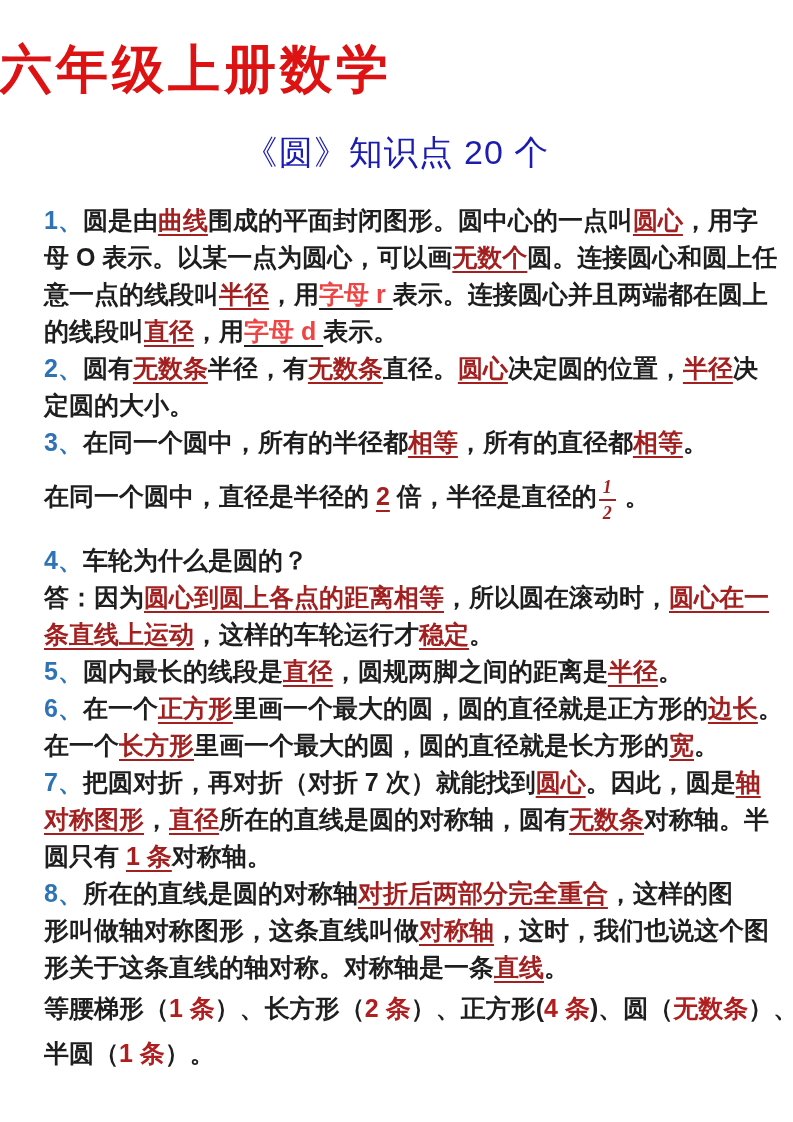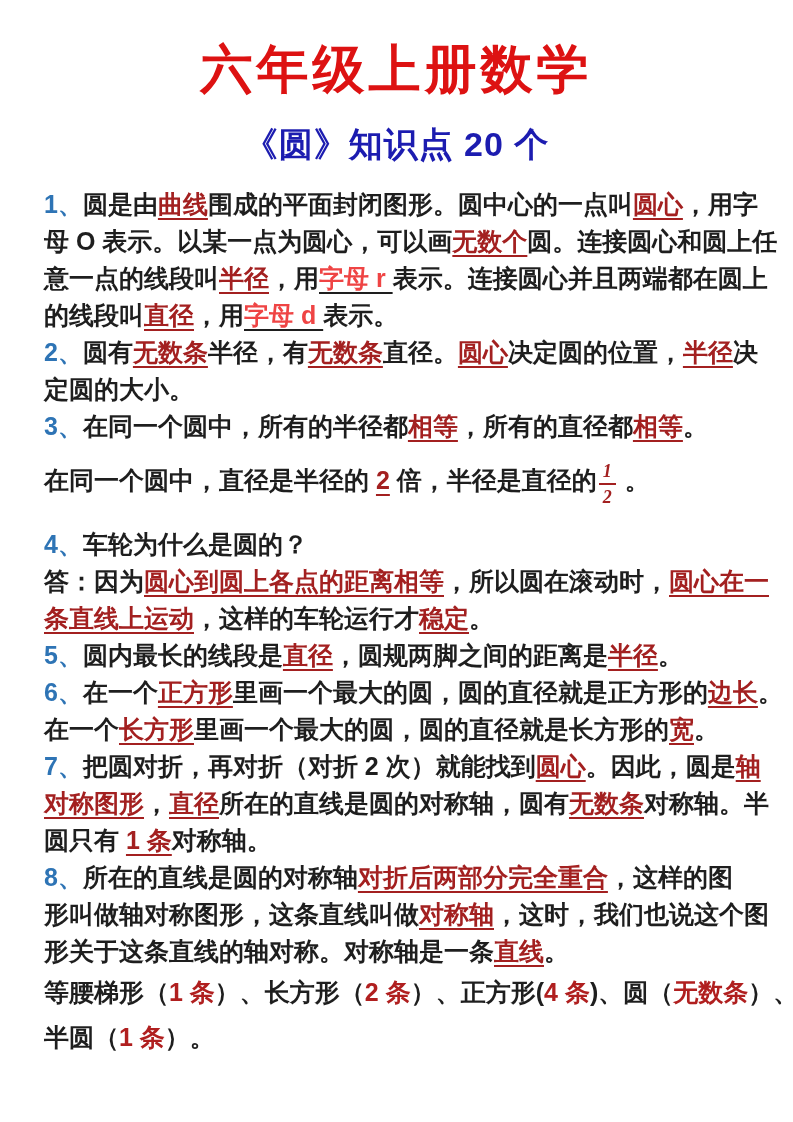--- a/index.html
+++ b/index.html
@@ -10,35 +10,34 @@
   .page {
     position: relative;
     width: 793px;
     height: 1122px;
     background: #ffffff;
     overflow: hidden;
   }
   .title {
     margin: 0;
     padding-top: 40px;
-    text-align: center;
     font-size: 52px;
     line-height: 60px;
     font-weight: 800;
     color: #dd1212;
     letter-spacing: 4px;
     font-family: "Liberation Serif", serif;
   }
   .subtitle {
-    margin: 8px;
+    margin: 16px;
     padding-top: 16px;
     text-align: center;
     font-size: 34px;
     line-height: 40px;
-    font-weight: 700;
+    font-weight: 400;
     color: #1c1cb0;
     letter-spacing: 1px;
   }
   .content {
     padding: 14px 28px 0 44px;
     color: #1e1e1e;
     font-weight: bold;
   }
   .line {
     font-size: 25px;
@@ -99,21 +98,21 @@
       <div class="line" data-name="line-5"><span class="seg-num" data-name="item-number">2、</span><span class="seg-n" data-name="text-segment">圆有</span><span class="seg-ru" data-name="text-segment">无数条</span><span class="seg-n" data-name="text-segment">半径，有</span><span class="seg-ru" data-name="text-segment">无数条</span><span class="seg-n" data-name="text-segment">直径。</span><span class="seg-ru" data-name="text-segment">圆心</span><span class="seg-n" data-name="text-segment">决定圆的位置，</span><span class="seg-ru" data-name="text-segment">半径</span><span class="seg-n" data-name="text-segment">决</span></div>
       <div class="line" data-name="line-6"><span class="seg-n" data-name="text-segment">定圆的大小。</span></div>
       <div class="line" data-name="line-7"><span class="seg-num" data-name="item-number">3、</span><span class="seg-n" data-name="text-segment">在同一个圆中，所有的半径都</span><span class="seg-ru" data-name="text-segment">相等</span><span class="seg-n" data-name="text-segment">，所有的直径都</span><span class="seg-ru" data-name="text-segment">相等</span><span class="seg-n" data-name="text-segment">。</span></div>
       <div class="line" data-name="line-8"><span class="seg-n" data-name="text-segment">在同一个圆中，直径是半径的 </span><span class="seg-ru" data-name="text-segment">2</span><span class="seg-n" data-name="text-segment"> 倍，半径是直径的</span><span class="frac" data-name="fraction-one-half"><span class="fnum" data-name="fraction-numerator">1</span><span class="fden" data-name="fraction-denominator">2</span></span><span class="seg-n" data-name="text-segment"> 。</span></div>
       <div class="line" data-name="line-9"><span class="seg-num" data-name="item-number">4、</span><span class="seg-n" data-name="text-segment">车轮为什么是圆的？</span></div>
       <div class="line" data-name="line-10"><span class="seg-n" data-name="text-segment">答：因为</span><span class="seg-ru" data-name="text-segment">圆心到圆上各点的距离相等</span><span class="seg-n" data-name="text-segment">，所以圆在滚动时，</span><span class="seg-ru" data-name="text-segment">圆心在一</span></div>
       <div class="line" data-name="line-11"><span class="seg-ru" data-name="text-segment">条直线上运动</span><span class="seg-n" data-name="text-segment">，这样的车轮运行才</span><span class="seg-ru" data-name="text-segment">稳定</span><span class="seg-n" data-name="text-segment">。</span></div>
       <div class="line" data-name="line-12"><span class="seg-num" data-name="item-number">5、</span><span class="seg-n" data-name="text-segment">圆内最长的线段是</span><span class="seg-ru" data-name="text-segment">直径</span><span class="seg-n" data-name="text-segment">，圆规两脚之间的距离是</span><span class="seg-ru" data-name="text-segment">半径</span><span class="seg-n" data-name="text-segment">。</span></div>
       <div class="line" data-name="line-13"><span class="seg-num" data-name="item-number">6、</span><span class="seg-n" data-name="text-segment">在一个</span><span class="seg-ru" data-name="text-segment">正方形</span><span class="seg-n" data-name="text-segment">里画一个最大的圆，圆的直径就是正方形的</span><span class="seg-ru" data-name="text-segment">边长</span><span class="seg-n" data-name="text-segment">。</span></div>
       <div class="line" data-name="line-14"><span class="seg-n" data-name="text-segment">在一个</span><span class="seg-ru" data-name="text-segment">长方形</span><span class="seg-n" data-name="text-segment">里画一个最大的圆，圆的直径就是长方形的</span><span class="seg-ru" data-name="text-segment">宽</span><span class="seg-n" data-name="text-segment">。</span></div>
-      <div class="line" data-name="line-15"><span class="seg-num" data-name="item-number">7、</span><span class="seg-n" data-name="text-segment">把圆对折，再对折（对折 2 次）就能找到</span><span class="seg-ru" data-name="text-segment">圆心</span><span class="seg-n" data-name="text-segment">。因此，圆是</span><span class="seg-ru" data-name="text-segment">轴</span></div>
+      <div class="line" data-name="line-15"><span class="seg-num" data-name="item-number">7、</span><span class="seg-n" data-name="text-segment">把圆对折，再对折（对折 7 次）就能找到</span><span class="seg-ru" data-name="text-segment">圆心</span><span class="seg-n" data-name="text-segment">。因此，圆是</span><span class="seg-ru" data-name="text-segment">轴</span></div>
       <div class="line" data-name="line-16"><span class="seg-ru" data-name="text-segment">对称图形</span><span class="seg-n" data-name="text-segment">，</span><span class="seg-ru" data-name="text-segment">直径</span><span class="seg-n" data-name="text-segment">所在的直线是圆的对称轴，圆有</span><span class="seg-ru" data-name="text-segment">无数条</span><span class="seg-n" data-name="text-segment">对称轴。半</span></div>
       <div class="line" data-name="line-17"><span class="seg-n" data-name="text-segment">圆只有 </span><span class="seg-ru" data-name="text-segment">1 条</span><span class="seg-n" data-name="text-segment">对称轴。</span></div>
       <div class="line" data-name="line-18"><span class="seg-num" data-name="item-number">8、</span><span class="seg-n" data-name="text-segment">所在的直线是圆的对称轴</span><span class="seg-ru" data-name="text-segment">对折后两部分完全重合</span><span class="seg-n" data-name="text-segment">，这样的图</span></div>
       <div class="line" data-name="line-19"><span class="seg-n" data-name="text-segment">形叫做轴对称图形，这条直线叫做</span><span class="seg-ru" data-name="text-segment">对称轴</span><span class="seg-n" data-name="text-segment">，这时，我们也说这个图</span></div>
       <div class="line" data-name="line-20"><span class="seg-n" data-name="text-segment">形关于这条直线的轴对称。对称轴是一条</span><span class="seg-ru" data-name="text-segment">直线</span><span class="seg-n" data-name="text-segment">。</span></div>
       <div class="line" data-name="line-22"><span class="seg-n" data-name="text-segment">等腰梯形（</span><span class="seg-r" data-name="text-segment">1 条</span><span class="seg-n" data-name="text-segment">）、长方形（</span><span class="seg-r" data-name="text-segment">2 条</span><span class="seg-n" data-name="text-segment">）、正方形(</span><span class="seg-r" data-name="text-segment">4 条</span><span class="seg-n" data-name="text-segment">)、圆（</span><span class="seg-r" data-name="text-segment">无数条</span><span class="seg-n" data-name="text-segment">）、</span></div>
       <div class="line" data-name="line-23"><span class="seg-n" data-name="text-segment">半圆（</span><span class="seg-r" data-name="text-segment">1 条</span><span class="seg-n" data-name="text-segment">）。</span></div>
     </div>
 </div>
 

